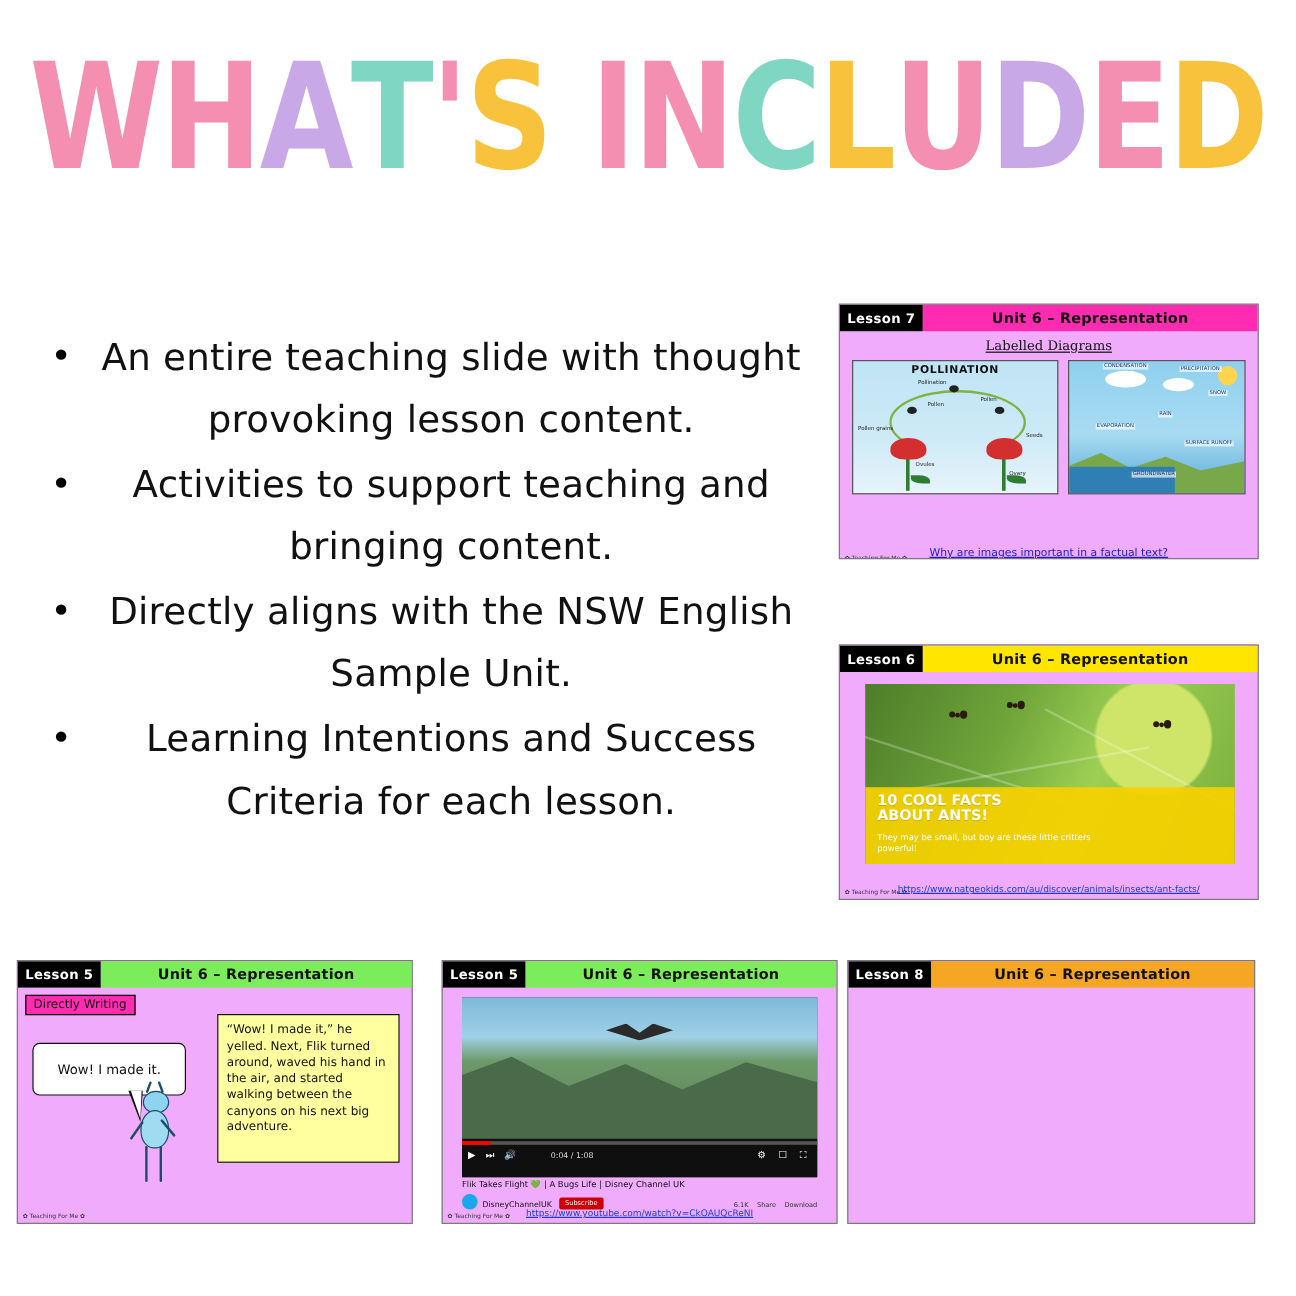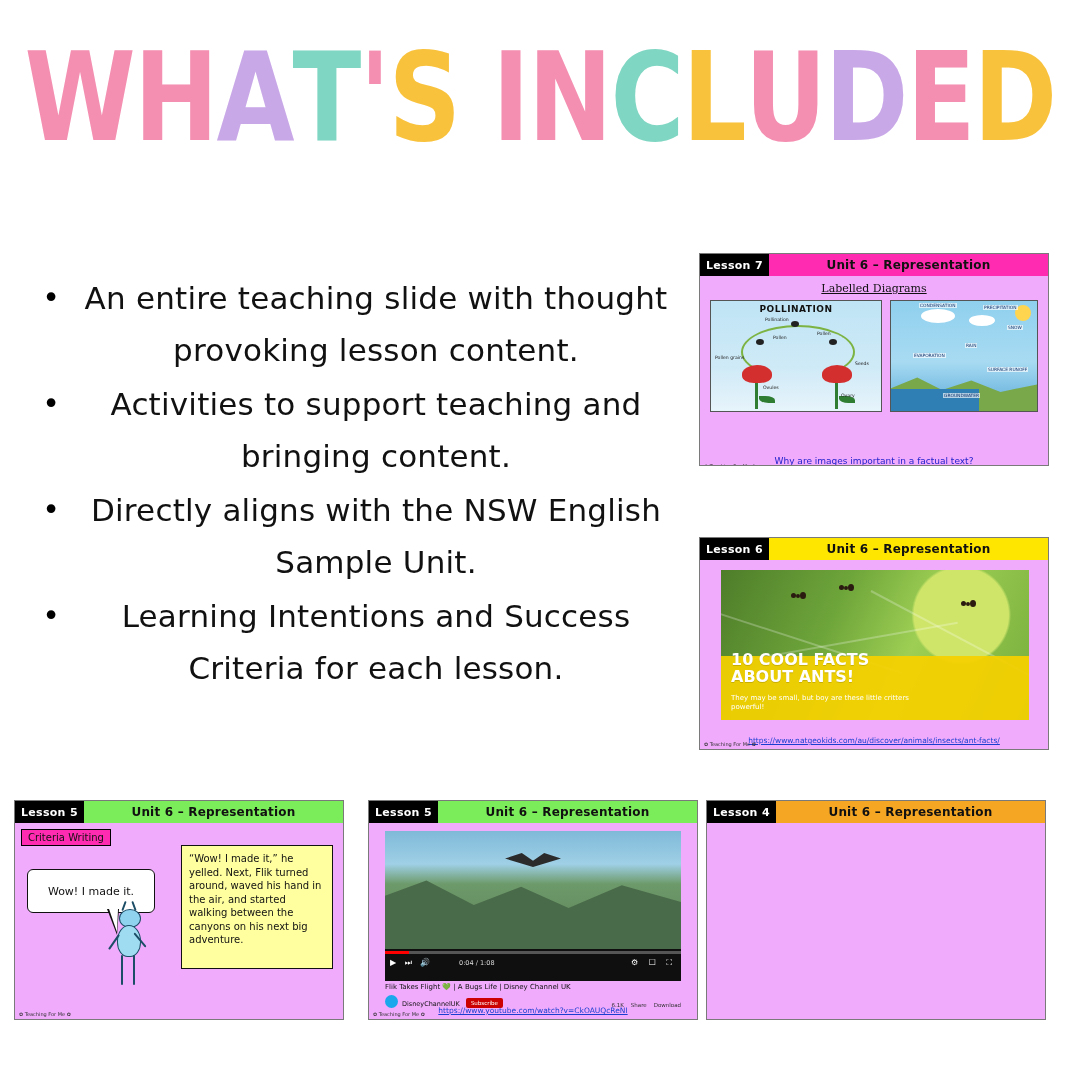--- a/index.html
+++ b/index.html
@@ -265,21 +265,21 @@
   }
   .fact-band {
     position: absolute;
     left: 0; bottom: 0; width: 100%; height: 64px;
     background: #f5d100;
     opacity: 0.93;
   }
   .fact-head {
     position: absolute; left: 10px; bottom: 34px;
     font-family: "DejaVu Sans", sans-serif;
-    font-weight: 700; font-size: 16px; color: #ffffff;
+    font-weight: 700; font-size: 12px; color: #ffffff;
     line-height: 1.05;
     text-shadow: 0 1px 0 rgba(0,0,0,0.15);
   }
   .fact-sub {
     position: absolute; left: 10px; bottom: 8px;
     font-family: "DejaVu Sans", sans-serif;
     font-size: 7px; color: #ffffff; line-height: 1.3;
     width: 180px;
   }
 
@@ -556,21 +556,21 @@
     <div class="slide-footer-logo">✿ Teaching For Me ✿</div>
   </div>
 </div>
 
 <div class="slide" id="slide-lesson5a">
   <div class="slide-topbar">
     <div class="slide-lesson">Lesson 5</div>
     <div class="slide-title">Unit 6 – Representation</div>
   </div>
   <div class="slide-body">
-    <div class="modelled-tag">Criteria Writing</div>
+    <div class="modelled-tag">Directly Writing</div>
     <div class="speech-box">Wow! I made it.</div>
     <div class="speech-tail"></div>
     <div class="yellow-note">“Wow! I made it,” he yelled. Next, Flik turned around, waved his hand in the air, and started walking between the canyons on his next big adventure.</div>
     <div class="flik">
       <div class="head"></div>
       <div class="body"></div>
       <div class="limb" style="left:10px; top:24px; height:18px; transform:rotate(35deg);"></div>
       <div class="limb" style="left:36px; top:22px; height:18px; transform:rotate(-40deg);"></div>
       <div class="limb" style="left:18px; top:46px; height:30px;"></div>
       <div class="limb" style="left:30px; top:46px; height:30px;"></div>
@@ -614,16 +614,16 @@
         </div>
       </div>
     </div>
     <div class="slide-link">https://www.youtube.com/watch?v=CkOAUQcReNI</div>
     <div class="slide-footer-logo">✿ Teaching For Me ✿</div>
   </div>
 </div>
 
 <div class="slide" id="slide-lesson4">
   <div class="slide-topbar">
-    <div class="slide-lesson">Lesson 4</div>
+    <div class="slide-lesson">Lesson 8</div>
     <div class="slide-title">Unit 6 – Representation</div>
   </div>
 </div>
 
 </body></html>

